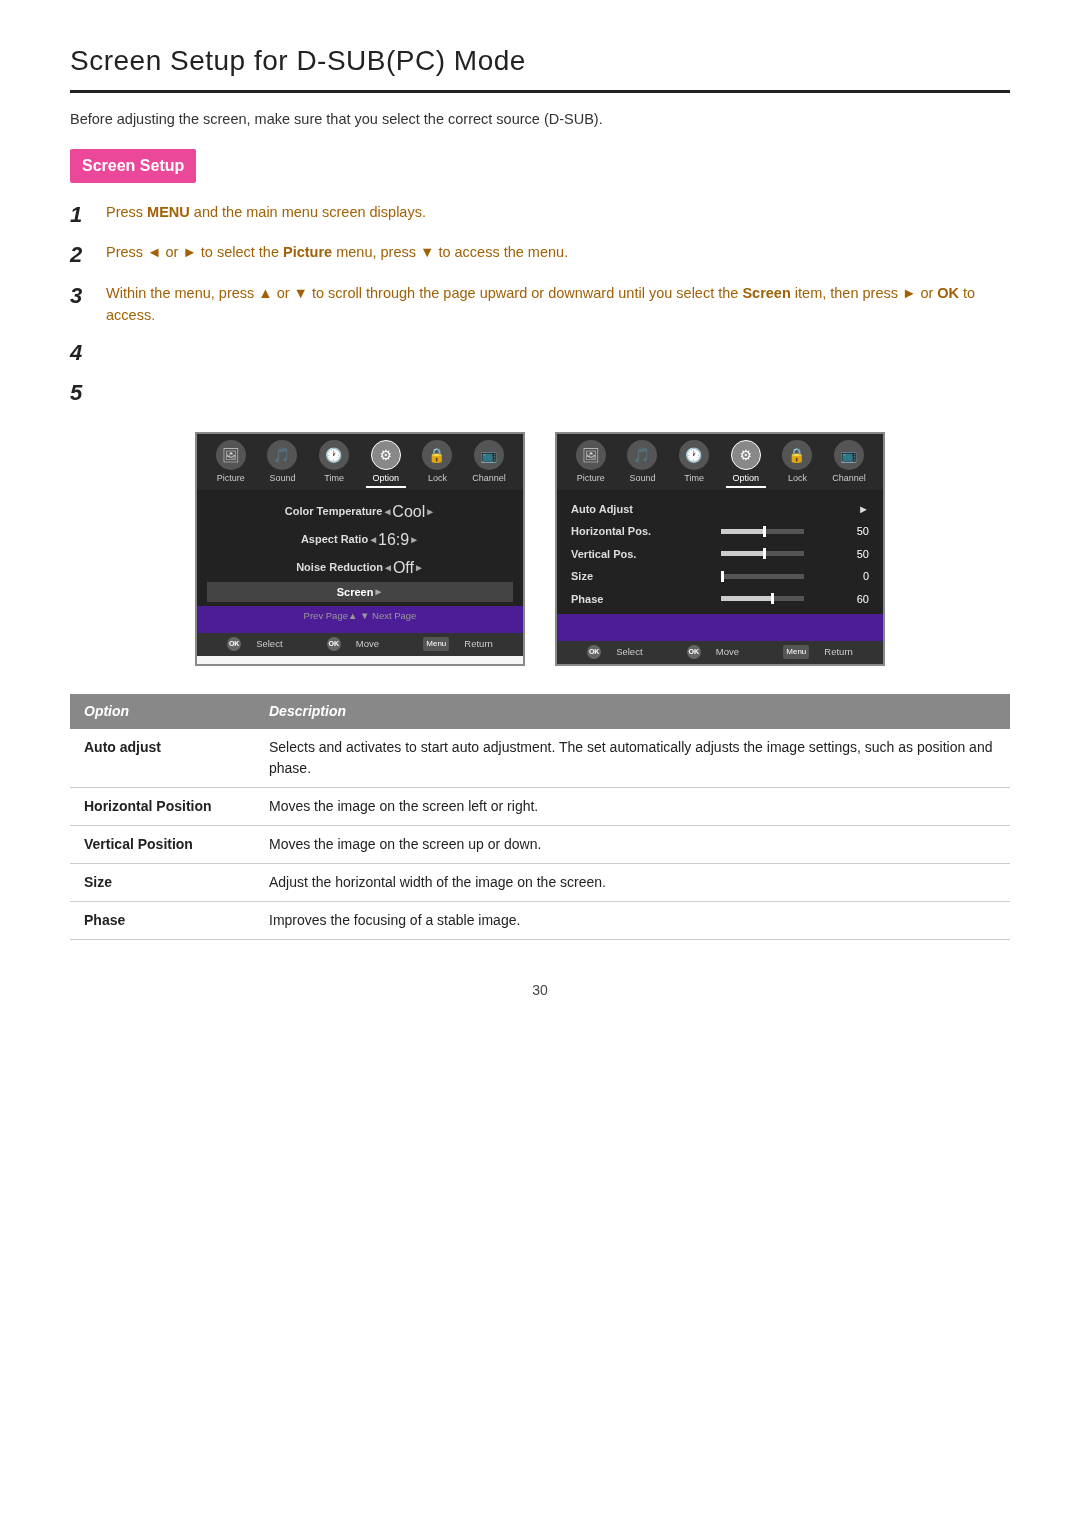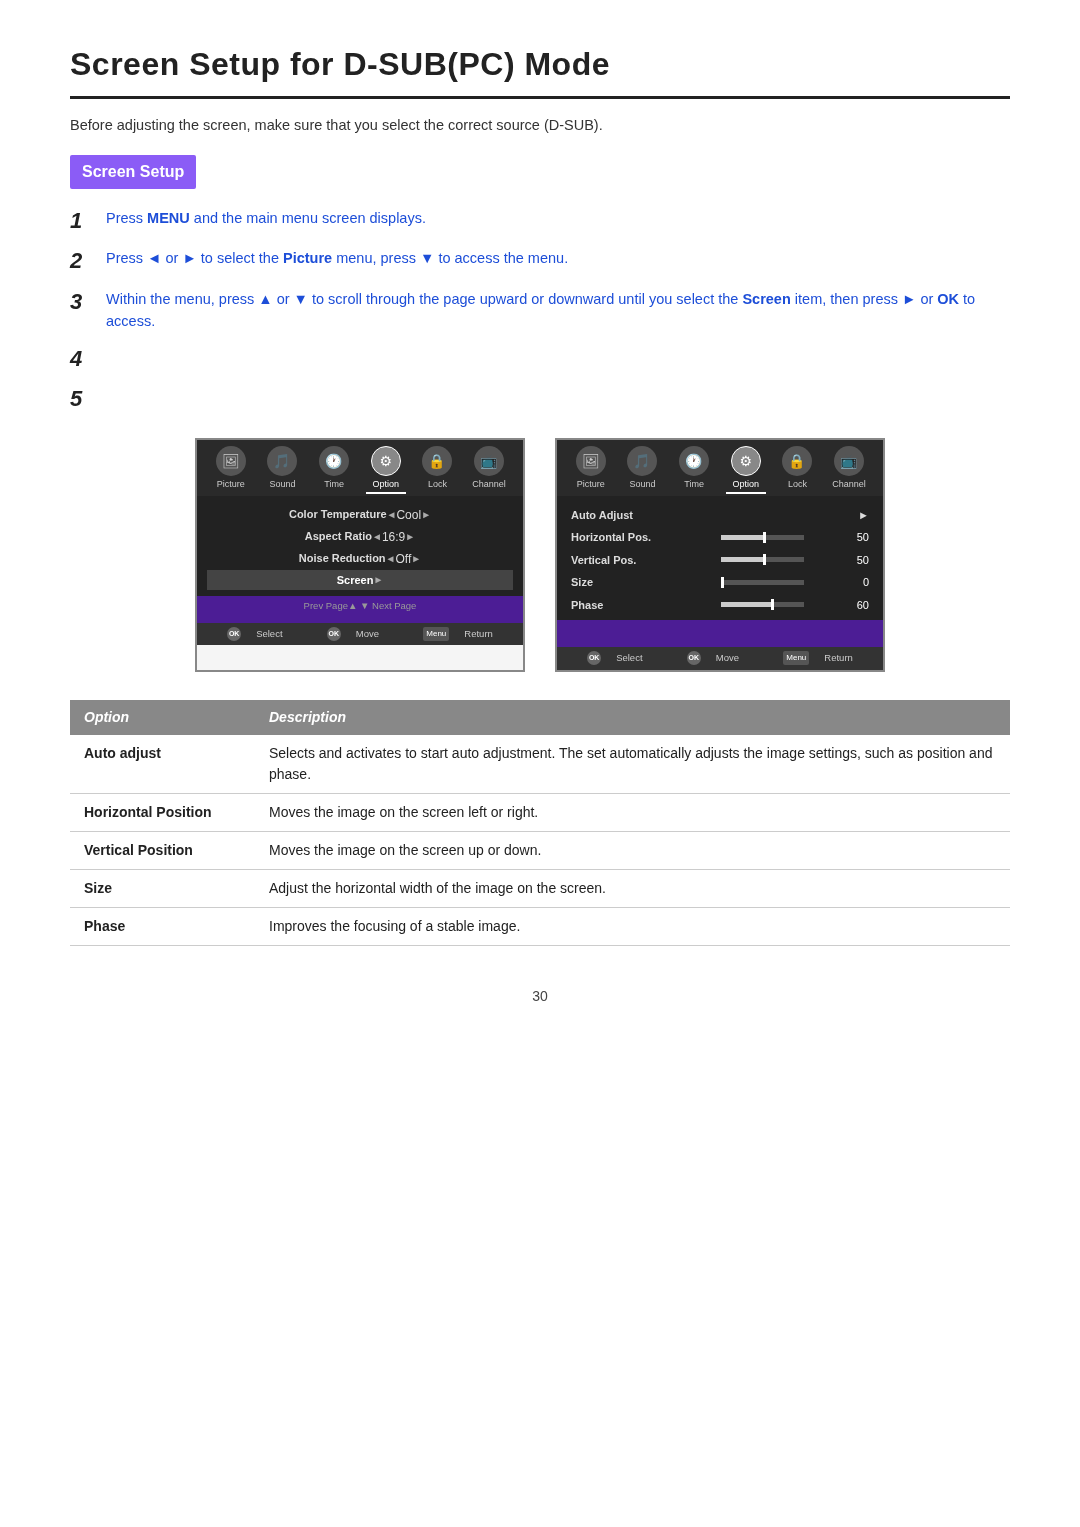--- a/index.html
+++ b/index.html
@@ -7,37 +7,37 @@
       font-family: Arial, sans-serif;
       background: #fff;
       color: #222;
       width: 1080px;
       min-height: 1527px;
       padding: 40px 70px 60px 70px;
       font-size: 15px;
       line-height: 1.5;
     }
     h1 {
-      font-size: 32px;
-      font-weight: 700;
+      font-size: 28px;
+      font-weight: 400;
       margin-bottom: 8px;
       letter-spacing: 0.5px;
     }
     .title-rule {
       border: none;
       border-top: 3px solid #222;
       margin-bottom: 16px;
     }
     .intro-text {
       font-size: 14.5px;
       margin-bottom: 18px;
       color: #333;
     }
     .section-header {
-      background: #8b5cf6;
+      background: #ec4899;
       color: #fff;
       font-weight: bold;
       font-size: 16px;
       padding: 5px 12px;
       display: inline-block;
       margin-bottom: 18px;
       border-radius: 2px;
     }
     .steps {
       margin-bottom: 20px;
@@ -51,21 +51,21 @@
     .step-num {
       font-size: 22px;
       font-weight: 900;
       min-width: 22px;
       line-height: 1.3;
       font-style: italic;
     }
     .step-text {
       font-size: 14.5px;
       line-height: 1.55;
-      color: #1d4ed8;
+      color: #a16207;
     }
     .step-text b { font-weight: 900; }
 
     
     .screens-row {
       display: flex;
       gap: 30px;
       margin: 24px 0 28px 0;
       justify-content: center;
     }
@@ -117,21 +117,21 @@
       font-size: 11px;
       color: #ddd;
     }
     .tv-menu-row.highlight {
       background: #444;
       color: #fff;
       padding: 2px 4px;
       margin: 0 -4px;
     }
     .tv-menu-row .label { font-weight: bold; font-size: 11px; }
-    .tv-menu-row .val { font-size: 12px; }
+    .tv-menu-row .val { font-size: 16px; }
     .tv-menu-row .arr { font-size: 10px; color: #aaa; }
     .tv-bar-row {
       display: flex;
       align-items: center;
       justify-content: space-between;
       padding: 3px 0;
       font-size: 11px;
       color: #ddd;
       gap: 39px;
     }

